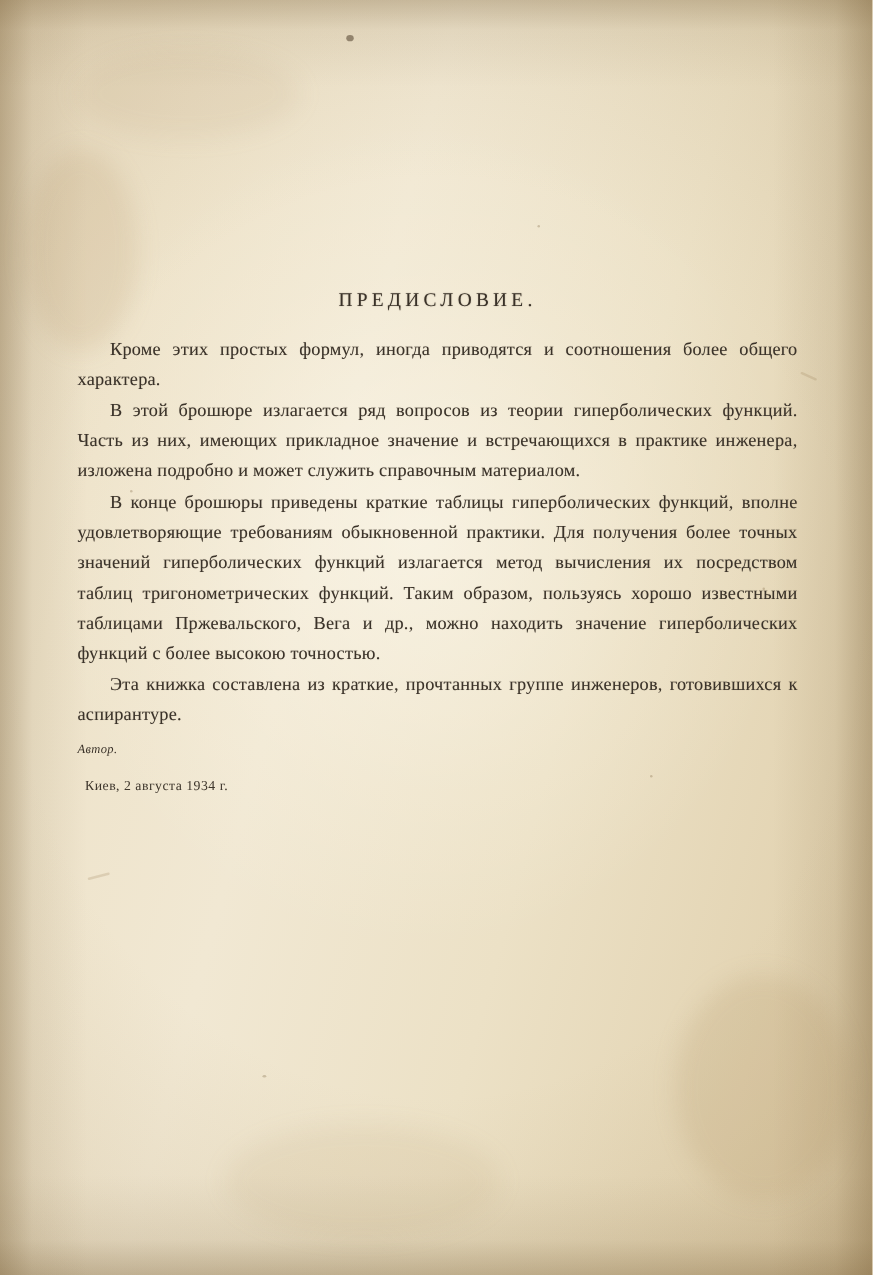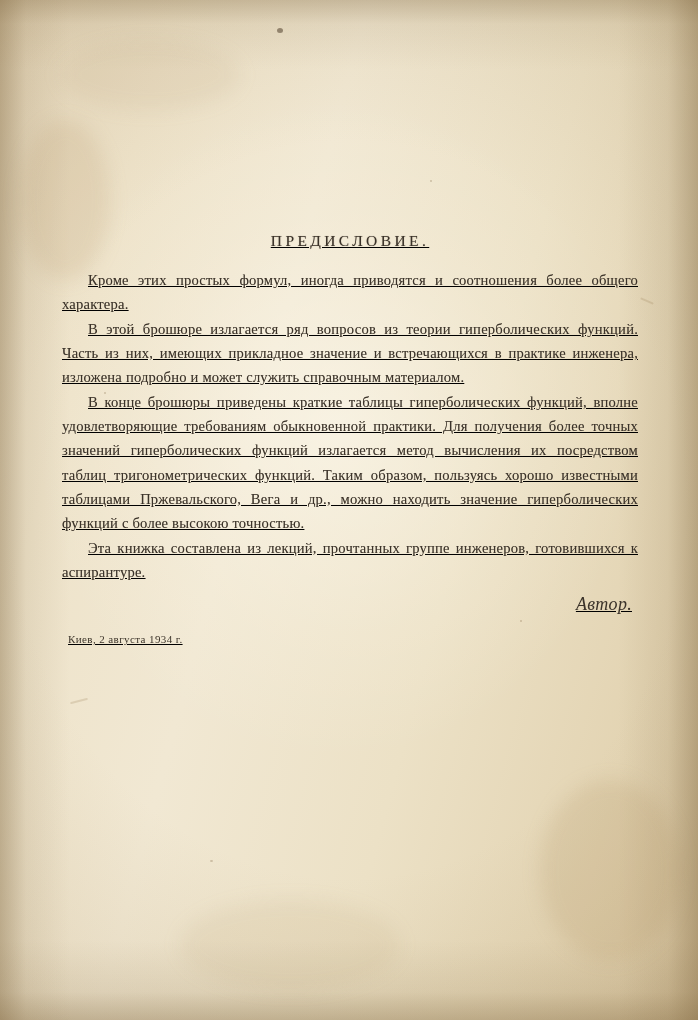--- a/index.html
+++ b/index.html
@@ -47,21 +47,20 @@
     border-radius: 50%;
     filter: blur(9px);
   }
 
   
   .content {
     position: absolute;
     left: 62px;
     top: 232px;
     width: 576px;
-    text-decoration: underline;
   }
   .heading {
     text-align: center;
     font-size: 15.5px;
     letter-spacing: 3.4px;
     color: #3a3229;
     margin: 0 0 18px 0;
     font-weight: normal;
     text-shadow: 0 0 1px rgba(70,58,42,0.45);
   }
@@ -72,23 +71,22 @@
     font-size: 14.6px;
     line-height: 24.2px;
     color: #3b332a;
     text-indent: 26px;
     letter-spacing: 0.2px;
     text-shadow: 0 0 0.6px rgba(60,48,34,0.35);
   }
   p.para.tight { margin-bottom: 0; }
   .signature {
     margin-top: 10px;
-    text-align: right;
     font-style: italic;
-    font-size: 18px;
+    font-size: 10px;
     color: #3b332a;
     padding-right: 6px;
     letter-spacing: 0.3px;
   }
   .place-date {
     margin-top: 18px;
     font-size: 11px;
     color: #3d352b;
     letter-spacing: 0.4px;
     padding-left: 6px;
@@ -129,18 +127,18 @@
   <div class="fiber" style="left:70px; top:700px; width:18px; height:2px; transform:rotate(-14deg);"></div>
 
   <div class="top-mark"></div>
 
   <div class="content">
     <h1 class="heading">ПРЕДИСЛОВИЕ.</h1>
 
     <p class="para">Кроме этих простых формул, иногда приводятся и соотношения более общего характера.</p>
     <p class="para">В этой брошюре излагается ряд вопросов из теории гиперболических функций. Часть из них, имеющих прикладное значение и встречающихся в практике инженера, изложена подробно и может служить справочным материалом.</p>
     <p class="para">В конце брошюры приведены краткие таблицы гиперболических функций, вполне удовлетворяющие требованиям обыкновенной практики. Для получения более точных значений гиперболических функций излагается метод вычисления их посредством таблиц тригонометрических функций. Таким образом, пользуясь хорошо известными таблицами Пржевальского, Вега и др., можно находить значение гиперболических функций с более высокою точностью.</p>
-    <p class="para">Эта книжка составлена из лекций, прочтанных группе инженеров, готовившихся к аспирантуре.</p>
+    <p class="para">Эта книжка составлена из краткие, прочтанных группе инженеров, готовившихся к аспирантуре.</p>
 
     <div class="signature">Автор.</div>
     <div class="place-date">Киев, 2 августа 1934 г.</div>
   </div>
 </div>
 
 </body></html>

